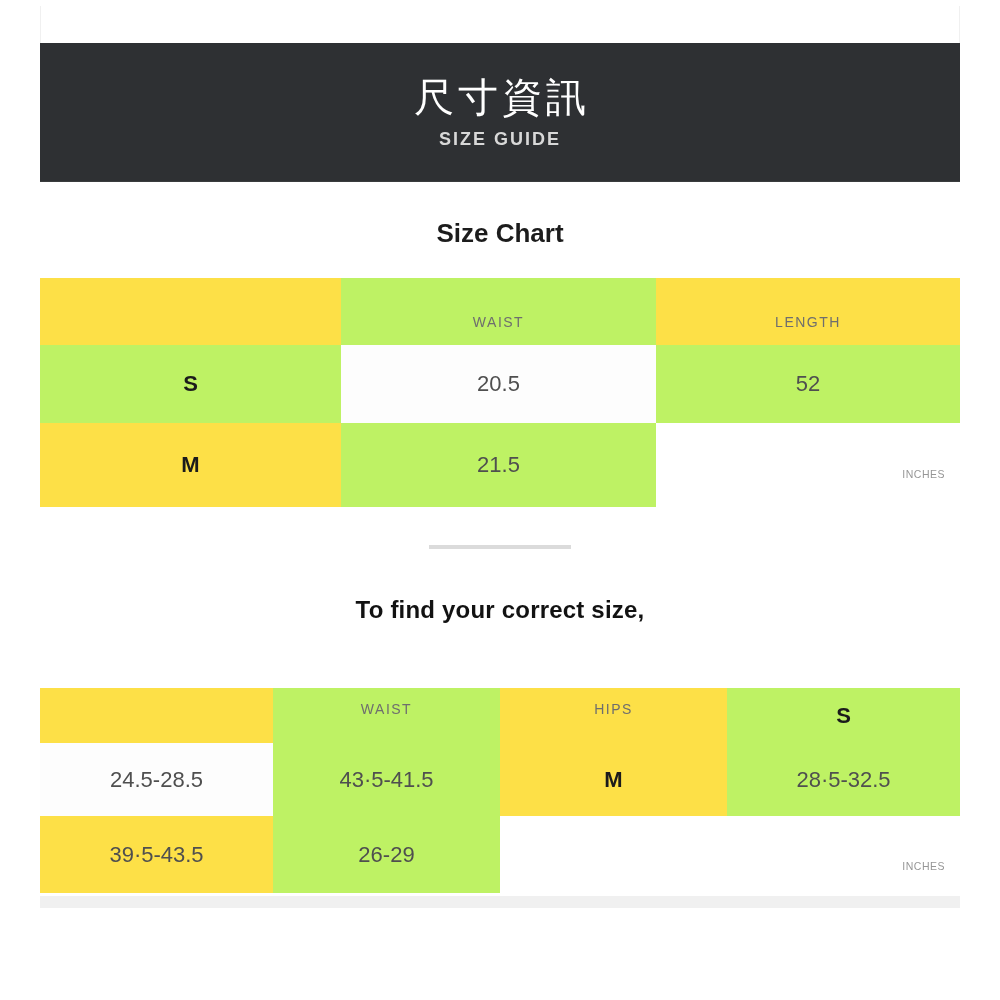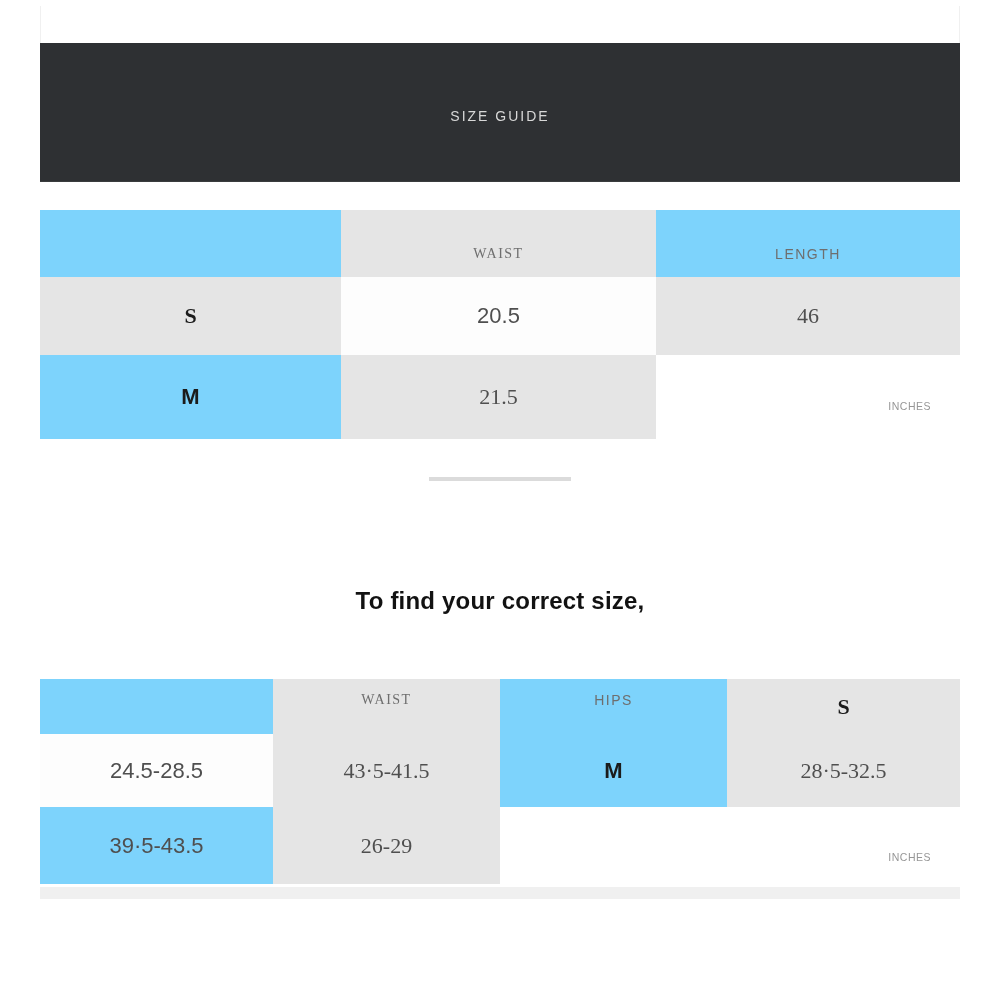--- a/index.html
+++ b/index.html
@@ -22,79 +22,81 @@
   .banner{
     height:139px;background:#2e3033;
     display:flex;flex-direction:column;align-items:center;justify-content:center;
     border-bottom:1px solid #3a3c3e;box-sizing:border-box;
   }
   .banner-title{
     color:#ffffff;font-size:40px;line-height:46px;letter-spacing:4px;
     text-indent:4px;font-weight:400;
   }
   .banner-sub{
-    color:#d8d8d8;font-size:14px;line-height:22px;letter-spacing:2px;
-    margin-top:8px;font-weight:400;
+    color:#d8d8d8;font-size:18px;line-height:22px;letter-spacing:2px;
+    margin-top:8px;font-weight:700;
   }
 
   .section-heading{
     margin-top:34px;height:34px;line-height:34px;text-align:center;
     font-size:26px;font-weight:bold;color:#1c1c1c;
   }
 
   
   .size-table{display:grid;position:relative;}
   .t1{margin-top:28px;grid-template-columns:301px 315px 304px;grid-template-rows:67px 78px 84px;}
   .t2{margin-top:62px;grid-template-columns:233px 227px 227px 233px;grid-template-rows:55px 73px 77px;}
   .cell{display:flex;align-items:center;justify-content:center;}
   .s0{background:#fdfdfd;}
-  .s1{background:#e5e5e5;font-family:Liberation Serif, serif;}
-  .s2{background:#7dd3fc;}
+  .s1{background:#bef264;}
+  .s2{background:#fde047;}
   .hdr{font-size:14px;color:#6e6e6e;letter-spacing:1.5px;}
   .t1 .hdr{padding-top:20px;box-sizing:border-box;}
   .t2 .hdr{padding-bottom:14px;box-sizing:border-box;}
   .size-label{font-size:22px;font-weight:bold;color:#1b1b1b;}
   .val{font-size:22px;color:#4f4f4f;text-align:right;}
   .unit{
-    position:absolute;right:29px;font-size:10.5px;line-height:12px;
+    position:absolute;right:15px;font-size:10.5px;line-height:12px;
     color:#969696;letter-spacing:0.5px;
   }
   .t1 .unit{bottom:27px;}
   .t2 .unit{bottom:21px;}
 
   .divider{margin:38px auto 0;width:142px;height:4px;background:#dbdbdb;}
 
   .instructions{
-    margin-top:103px;text-align:center;
+    margin-top:44px;text-align:center;
     font-size:24px;line-height:33px;font-weight:bold;color:#121212;
     letter-spacing:0.2px;
   }
 
   .bottom-strip{margin-top:3px;height:12px;background:#f0f0f0;}
 </style>
 </head>
 <body>
 
 <div class="content">
 
   <div class="top-band"></div>
 
   <div class="banner" style="background: rgb(46, 48, 51);">
+    <div class="banner-title">尺寸資訊</div>
     <div class="banner-sub">SIZE GUIDE</div>
   </div>
 
+  <div class="section-heading">Size Chart</div>
 
   <div class="size-table t1">
     <div class="cell s2 hdr"></div>
     <div class="cell s1 hdr">WAIST</div>
     <div class="cell s2 hdr">LENGTH</div>
 
     <div class="cell s1 size-label">S</div>
     <div class="cell s0 val">20.5</div>
-    <div class="cell s1 val">46</div>
+    <div class="cell s1 val">52</div>
 
     <div class="cell s2 size-label">M</div>
     <div class="cell s1 val">21.5</div>
 
     <div class="unit">INCHES</div>
   </div>
 
   <div class="divider"></div>
 
   <div class="instructions">

